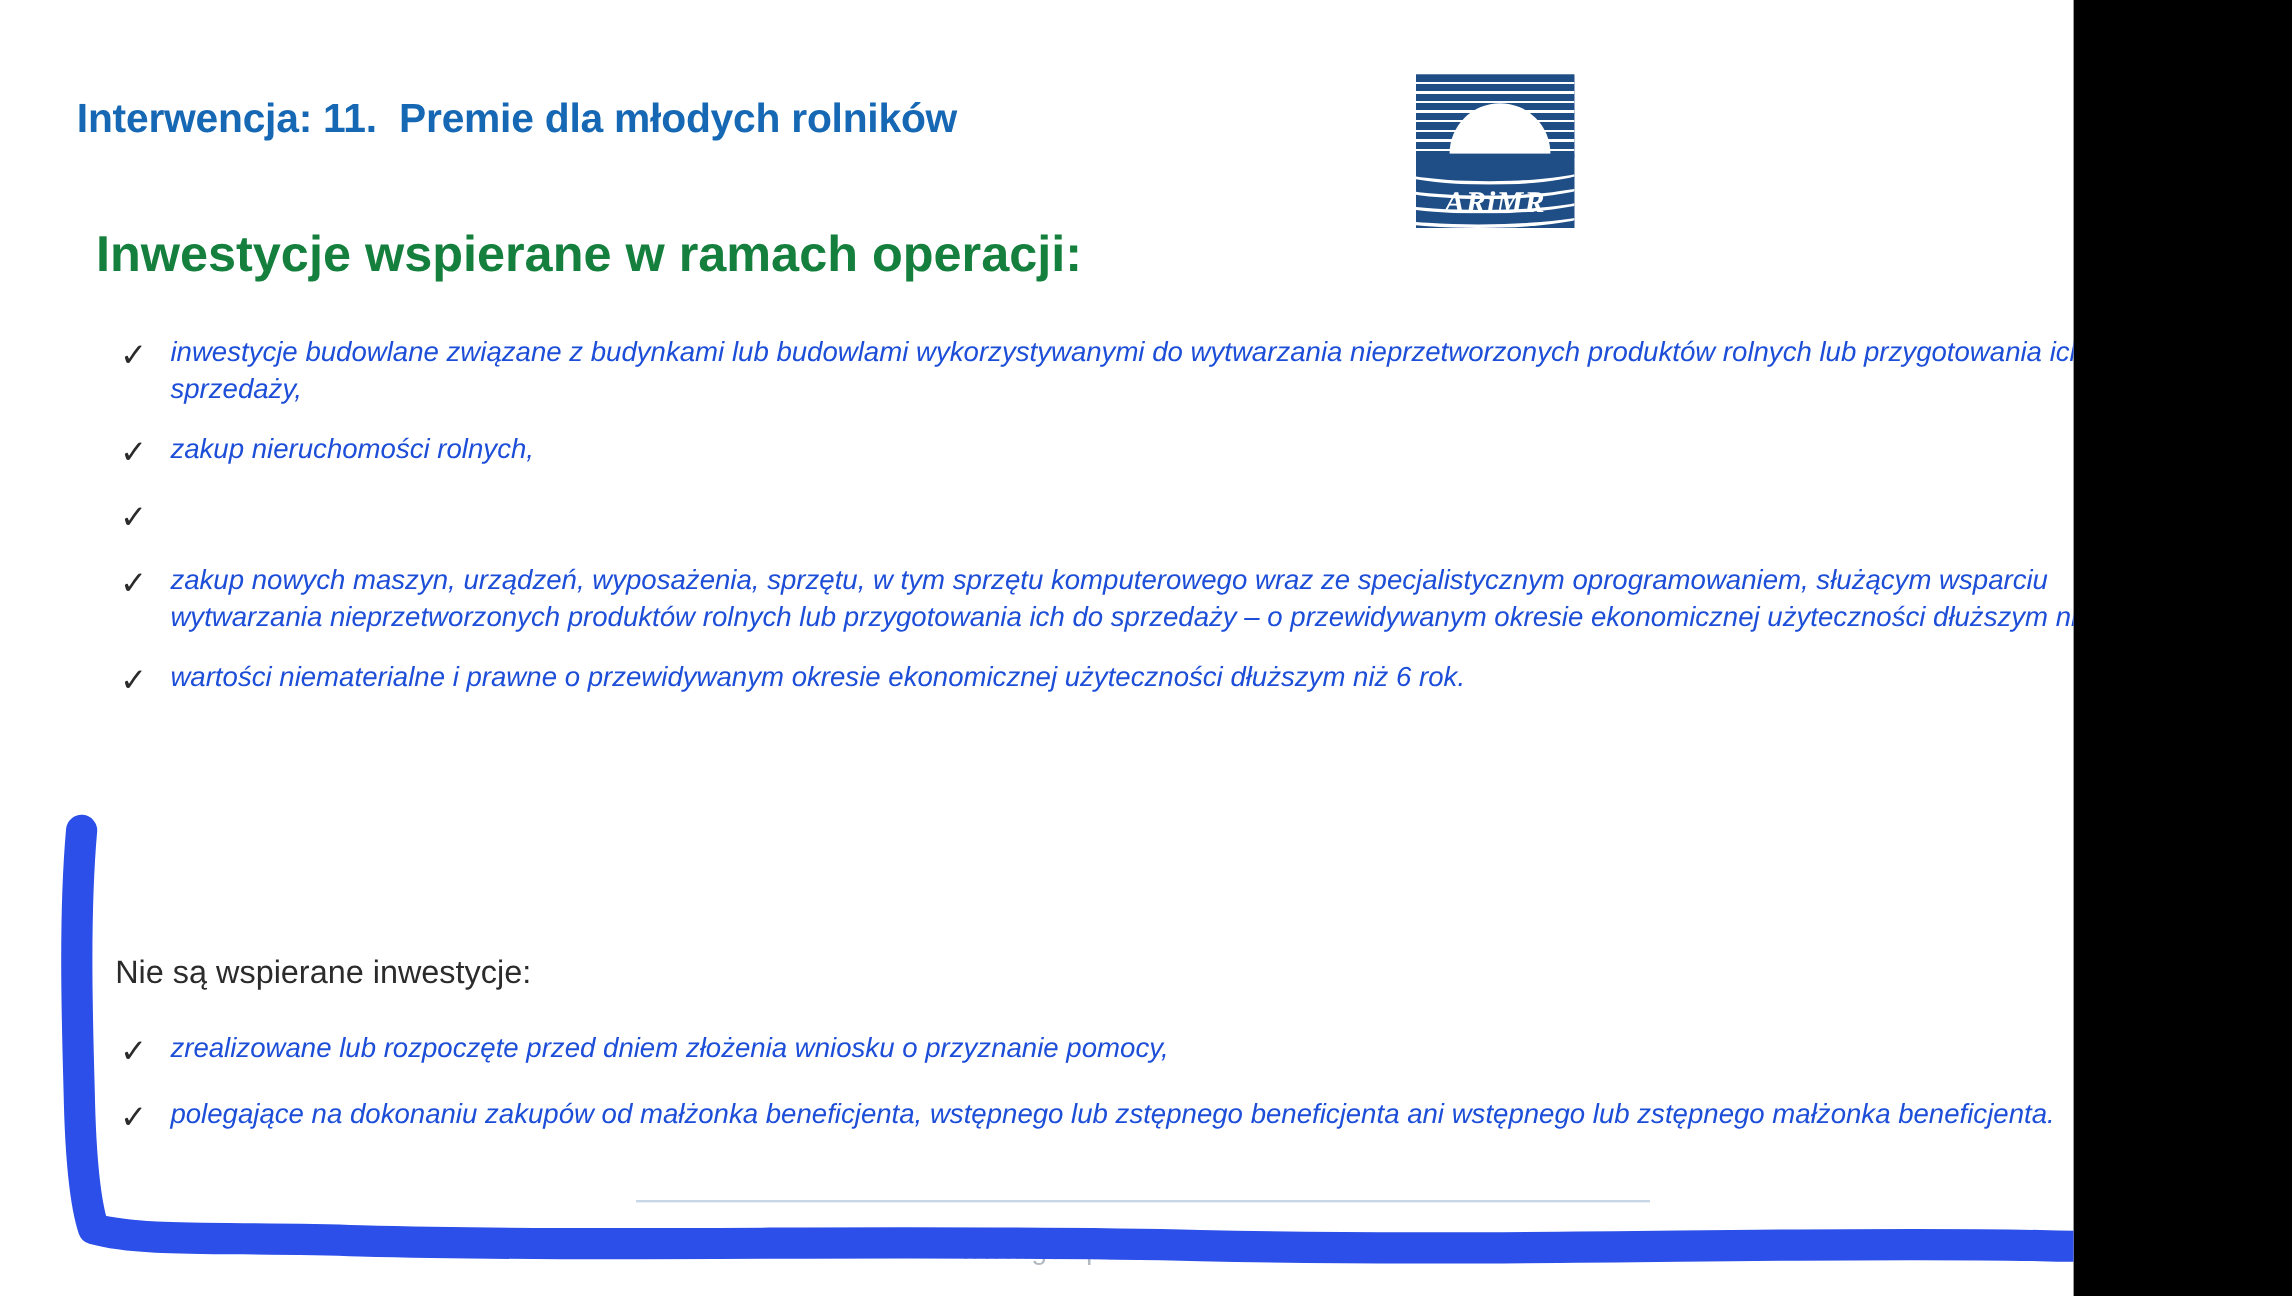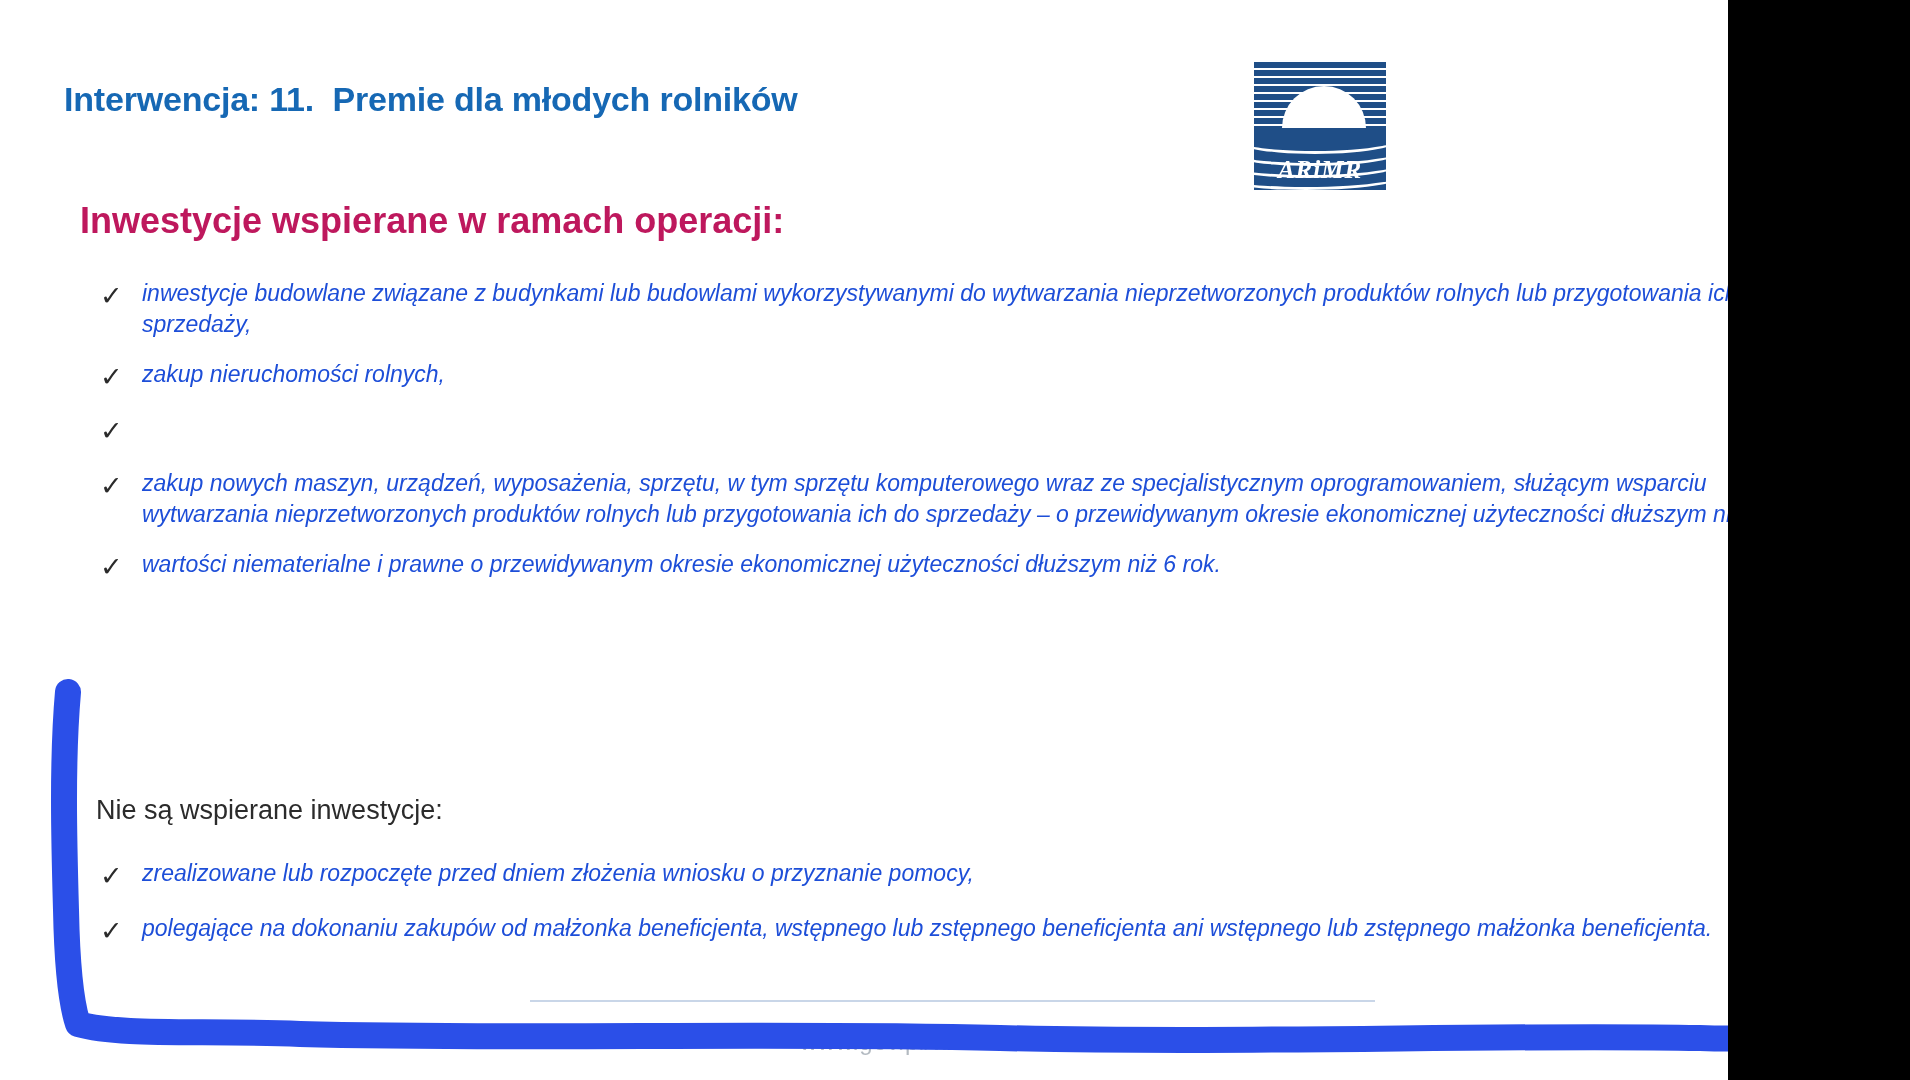--- a/index.html
+++ b/index.html
@@ -36,21 +36,21 @@
     top: 80px;
     font-size: 34px;
     font-weight: bold;
     color: #1668b4;
     letter-spacing: -0.2px;
     white-space: pre;
   }
 
   #logo-block {
     position: absolute;
-    left: 1254px;
+    left: 1180px;
     top: 62px;
     display: flex;
     align-items: flex-start;
   }
 
   #logo-mark {
     position: relative;
     width: 132px;
     height: 128px;
     background: #1f4e87;
@@ -115,24 +115,24 @@
     font-family: "Liberation Serif", serif;
     font-size: 43px;
     line-height: 1.12;
     white-space: pre;
   }
 
   
   #section-heading {
     position: absolute;
     left: 80px;
-    top: 200px;
-    font-size: 36px;
+    top: 188px;
+    font-size: 42px;
     font-weight: bold;
-    color: #be185d;
+    color: #15803d;
   }
 
   .bullet-list { position: absolute; left: 96px; }
 
   .bullet {
     display: flex;
     align-items: flex-start;
     margin-bottom: 18px;
   }
   .bullet .check {

